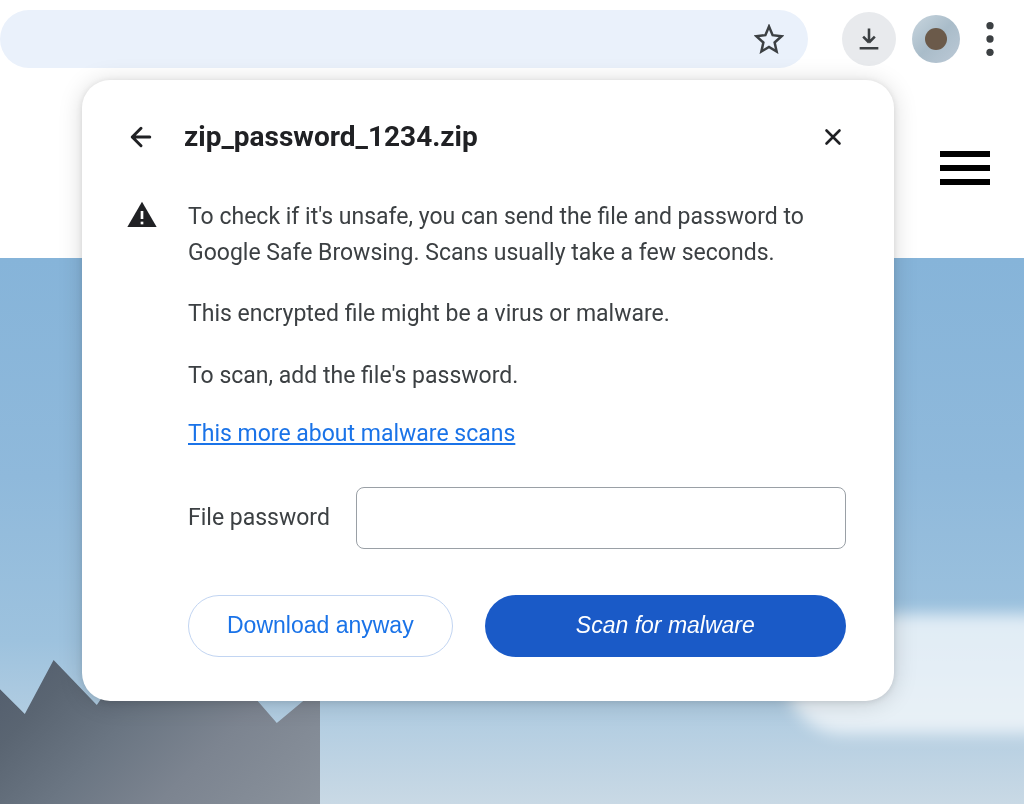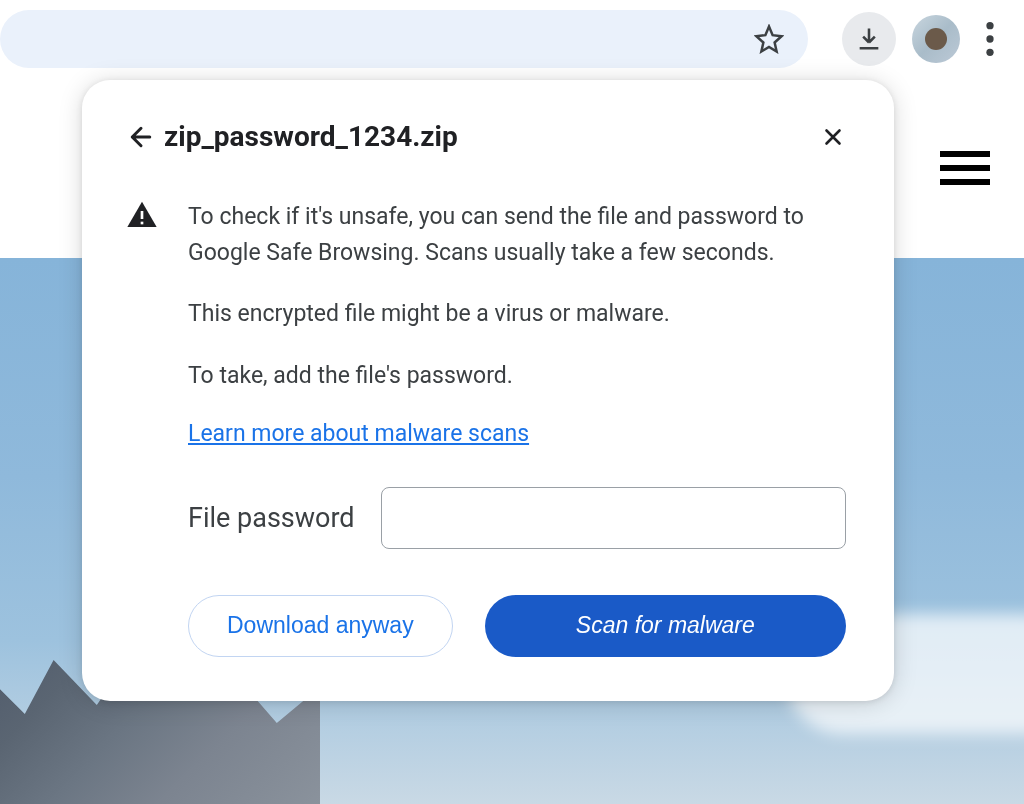--- a/index.html
+++ b/index.html
@@ -137,21 +137,21 @@
       width: 812px;
       background: #fff;
       border-radius: 28px;
       box-shadow: 0 2px 24px rgba(0,0,0,0.15), 0 1px 6px rgba(0,0,0,0.1);
       padding: 40px 48px 44px 44px;
       z-index: 100;
     }
     .dialog-header {
       display: flex;
       align-items: center;
-      gap: 8px;
+      gap: 28px;
       margin-bottom: 46px;
     }
     .back-btn {
       cursor: pointer;
       display: flex;
       align-items: center;
     }
     .dialog-title {
       font-size: 28px;
       font-weight: 700;
@@ -186,21 +186,21 @@
       display: inline-block;
       margin-bottom: 40px;
     }
     .password-row {
       display: flex;
       align-items: center;
       gap: 26px;
       margin-bottom: 46px;
     }
     .password-label {
-      font-size: 27px;
+      font-size: 23px;
       color: #3c4043;
     }
     .password-input {
       flex: 1;
       height: 62px;
       border: 1px solid #9aa0a6;
       border-radius: 8px;
       font-size: 22px;
       padding: 0 16px;
       outline: none;
@@ -297,22 +297,22 @@
   <div class="dialog-body">
     <div class="warning-icon">
       <svg width="32" height="32" viewBox="0 0 24 24">
         <path d="M12 2L1 21h22L12 2z" fill="#202124"></path>
         <rect x="11" y="9" width="2" height="6" fill="#fff"></rect>
         <rect x="11" y="17" width="2" height="2" fill="#fff"></rect>
       </svg>
     </div>
     <div class="dialog-text">To check if it's unsafe, you can send the file and password to Google Safe Browsing. Scans usually take a few seconds.</div>
     <div class="dialog-text">This encrypted file might be a virus or malware.</div>
-    <div class="dialog-text">To take, add the file's password.</div>
-    <a class="learn-link">Learn more about malware scans</a>
+    <div class="dialog-text">To scan, add the file's password.</div>
+    <a class="learn-link">This more about malware scans</a>
     <div class="password-row">
       <div class="password-label">File password</div>
       <input type="password" class="password-input" value="" style="">
     </div>
   </div>
 
   <div class="button-row">
     <button class="btn btn-outline">Download anyway</button>
     <button class="btn btn-primary">Scan for malware</button>
   </div>

